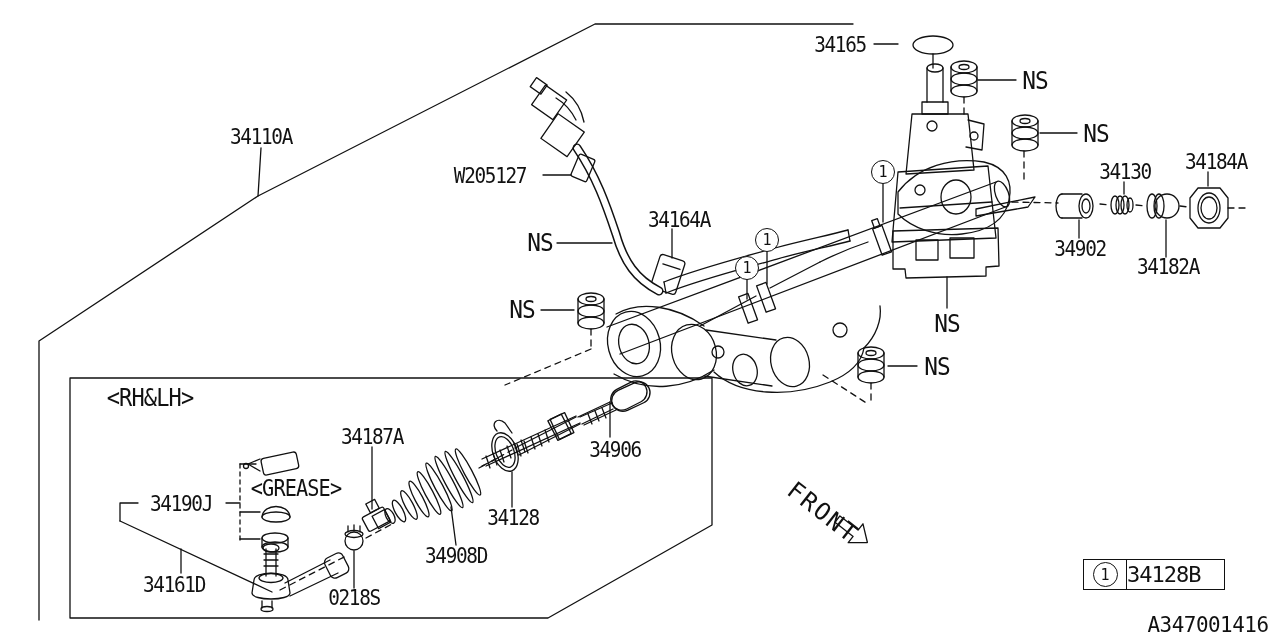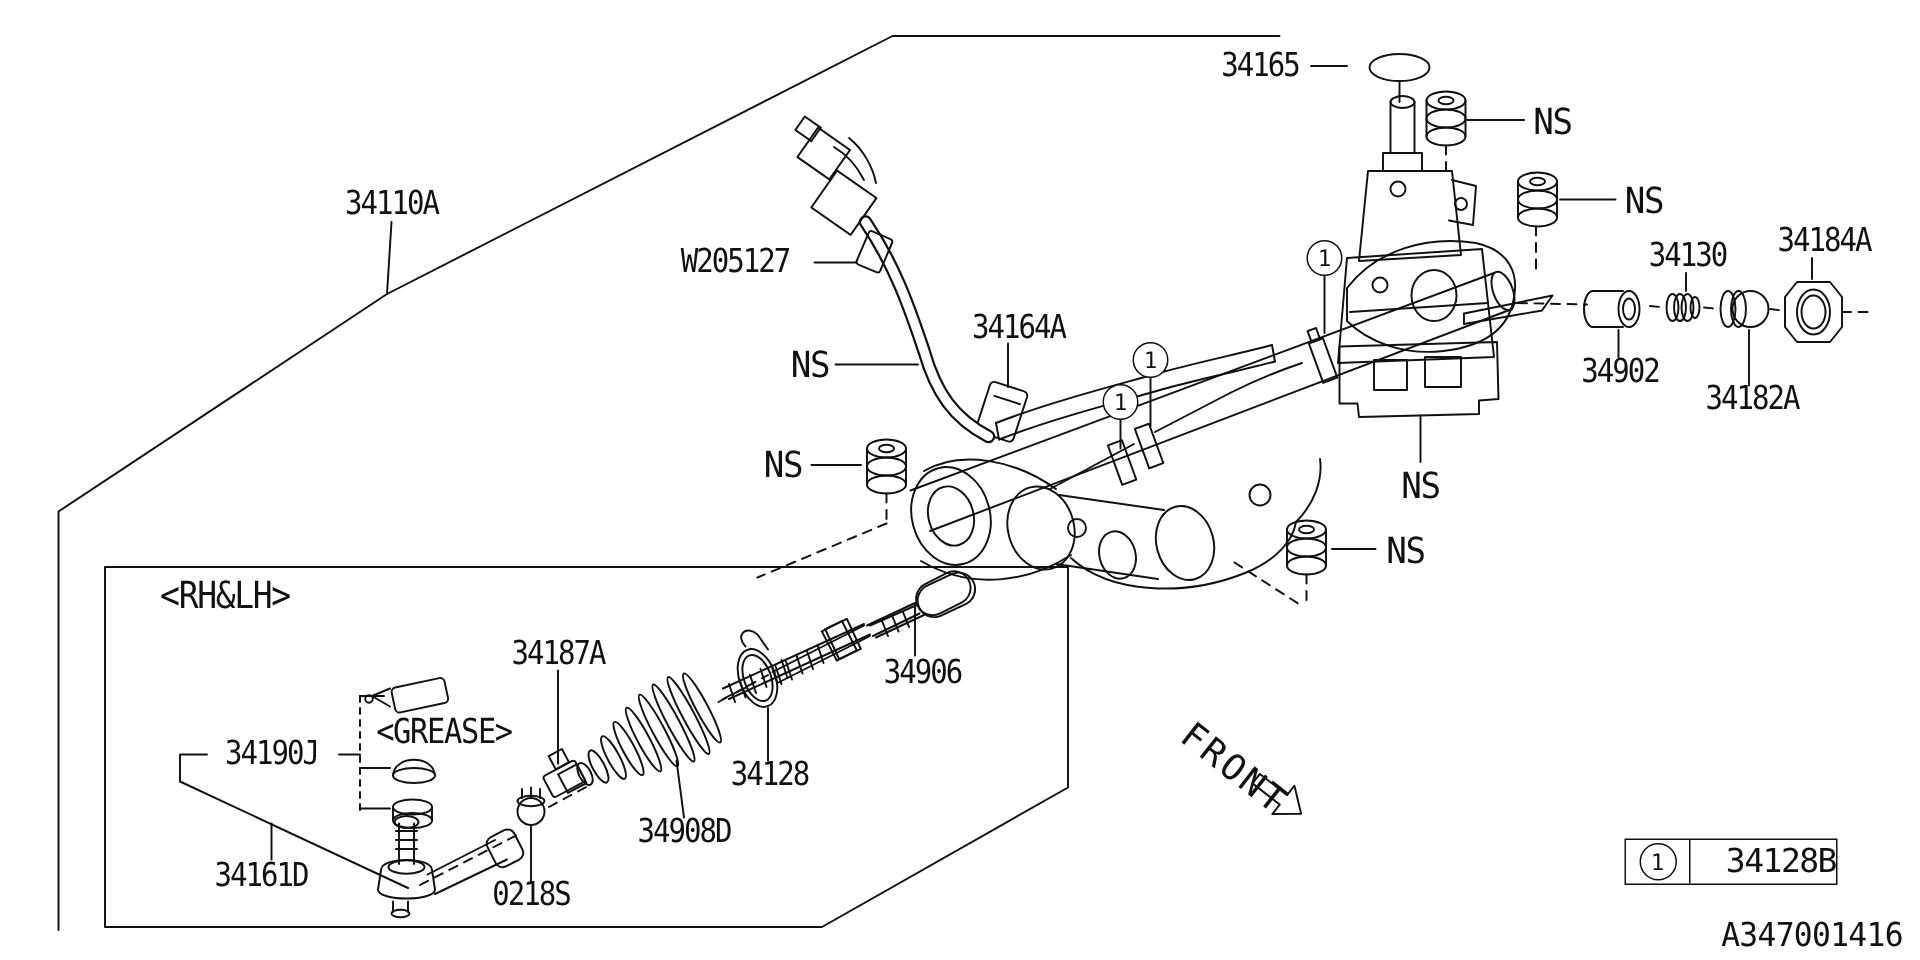--- a/index.html
+++ b/index.html
@@ -15,21 +15,21 @@
       display:flex;align-items:center;justify-content:center;font-size:15px;
       transform:translate(-50%,-50%);background:#fff;}
   .front{position:absolute;left:799px;top:476px;font-size:24px;letter-spacing:2px;
          transform:rotate(38deg);transform-origin:0 0;}
   #legend{position:absolute;left:1083px;top:559px;width:140px;height:29px;
           border:1.7px solid #111;display:flex;align-items:center;}
   #legend .cell1{width:42px;height:100%;border-right:1.7px solid #111;
           display:flex;align-items:center;justify-content:center;}
   #legend .circ{width:23px;height:23px;border:1.5px solid #111;border-radius:50%;
           display:flex;align-items:center;justify-content:center;font-size:15px;}
-  #legend .cell2{flex:1;text-align:right;font-size:22px;letter-spacing:-1px;}
+  #legend .cell2{flex:1;text-align:left;font-size:22px;letter-spacing:-1px;}
 </style>
 </head>
 <body>
 
 <div id="stage">
 
 <svg id="art" width="1280" height="640" viewBox="0 0 1280 640">
   <g fill="none" stroke="#111" stroke-width="1.3" stroke-linecap="round" stroke-linejoin="round">
 
     <path d="M853 24 L595 24 L258 196 L39 341 L39 620"></path>

